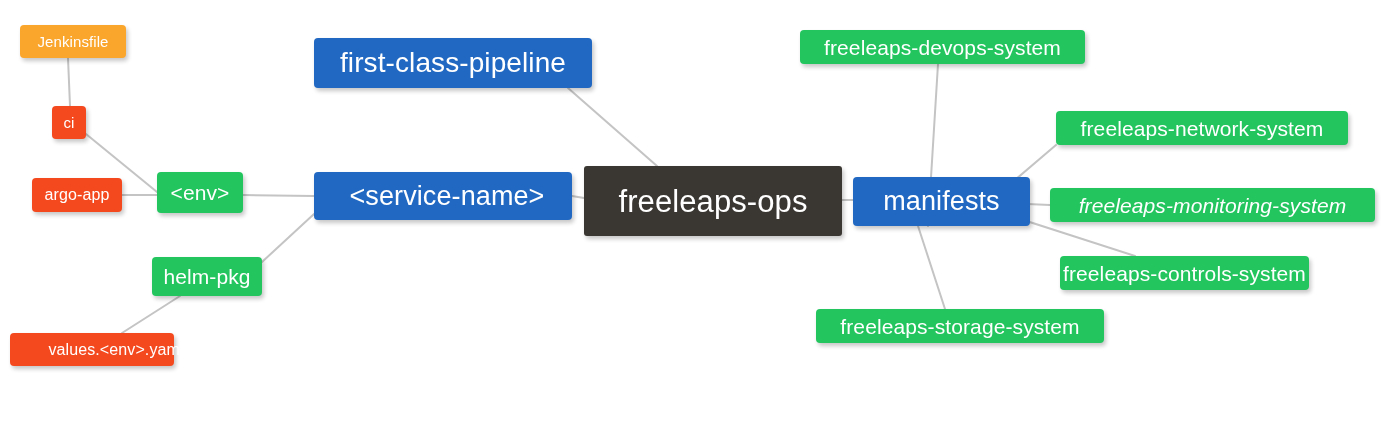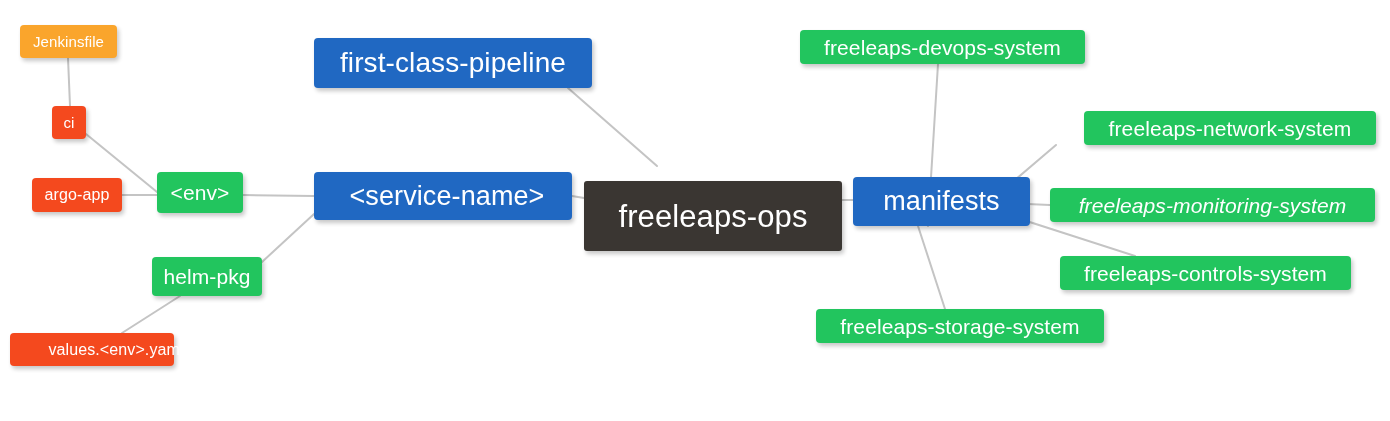--- a/index.html
+++ b/index.html
@@ -62,29 +62,29 @@
       <line x1="572" y1="196" x2="584" y2="198" stroke="#c4c4c4" stroke-width="2" stroke-linecap="round"></line>
       <line x1="568" y1="88" x2="657" y2="166" stroke="#c4c4c4" stroke-width="2" stroke-linecap="round"></line>
       <line x1="842" y1="200" x2="853" y2="200" stroke="#c4c4c4" stroke-width="2" stroke-linecap="round"></line>
       <line x1="938" y1="64" x2="928" y2="226" stroke="#c4c4c4" stroke-width="2" stroke-linecap="round"></line>
       <line x1="1008" y1="186" x2="1056" y2="145" stroke="#c4c4c4" stroke-width="2" stroke-linecap="round"></line>
       <line x1="1008" y1="203" x2="1050" y2="205" stroke="#c4c4c4" stroke-width="2" stroke-linecap="round"></line>
       <line x1="1008" y1="215" x2="1135" y2="256" stroke="#c4c4c4" stroke-width="2" stroke-linecap="round"></line>
       <line x1="918" y1="226" x2="945" y2="309" stroke="#c4c4c4" stroke-width="2" stroke-linecap="round"></line>
     </svg>
   <div id="nodes">
-      <div class="node orange" style="left: 20px; top: 25px; width: 97px; height: 33px; font-size: 15px;">Jenkinsfile</div>
+      <div class="node orange" style="left: 20px; top: 25px; width: 106px; height: 33px; font-size: 15px;">Jenkinsfile</div>
       <div class="node red" style="left: 52px; top: 106px; width: 34px; height: 33px; font-size: 15px;">ci</div>
       <div class="node red" style="left: 32px; top: 178px; width: 90px; height: 34px; font-size: 16px;">argo-app</div>
       <div class="node green" style="left: 157px; top: 172px; width: 86px; height: 41px; font-size: 21px;">&lt;env&gt;</div>
       <div class="node green" style="left: 152px; top: 257px; width: 110px; height: 39px; font-size: 21px;">helm-pkg</div>
       <div class="node red" style="left: 10px; top: 333px; width: 164px; height: 33px; font-size: 16px; padding-left: 48px;">values.&lt;env&gt;.yaml</div>
       <div class="node blue" style="left: 314px; top: 38px; width: 278px; height: 50px; font-size: 28px;">first-class-pipeline</div>
       <div class="node blue" style="left: 314px; top: 172px; width: 258px; height: 48px; font-size: 27px; padding-left: 8px;">&lt;service-name&gt;</div>
-      <div class="node root" style="left: 584px; top: 181px; width: 258px; height: 70px; font-size: 31px;">freeleaps-ops</div>
+      <div class="node root" style="left: 584px; top: 166px; width: 258px; height: 70px; font-size: 31px;">freeleaps-ops</div>
       <div class="node blue" style="left: 853px; top: 177px; width: 177px; height: 49px; font-size: 27px;">manifests</div>
       <div class="node green" style="left: 800px; top: 30px; width: 285px; height: 34px; font-size: 21px;">freeleaps-devops-system</div>
-      <div class="node green" style="left: 1084px; top: 111px; width: 292px; height: 34px; font-size: 21px;">freeleaps-network-system</div>
+      <div class="node green" style="left: 1056px; top: 111px; width: 292px; height: 34px; font-size: 21px;">freeleaps-network-system</div>
       <div class="node green" style="left: 1050px; top: 188px; width: 325px; height: 34px; font-size: 21px; font-style: italic;">freeleaps-monitoring-system</div>
-      <div class="node green" style="left: 1060px; top: 256px; width: 291px; height: 34px; font-size: 21px;">freeleaps-controls-system</div>
+      <div class="node green" style="left: 1060px; top: 256px; width: 249px; height: 34px; font-size: 21px;">freeleaps-controls-system</div>
       <div class="node green" style="left: 816px; top: 309px; width: 288px; height: 34px; font-size: 21px;">freeleaps-storage-system</div>
     </div>
 </div>
 
 </body></html>

